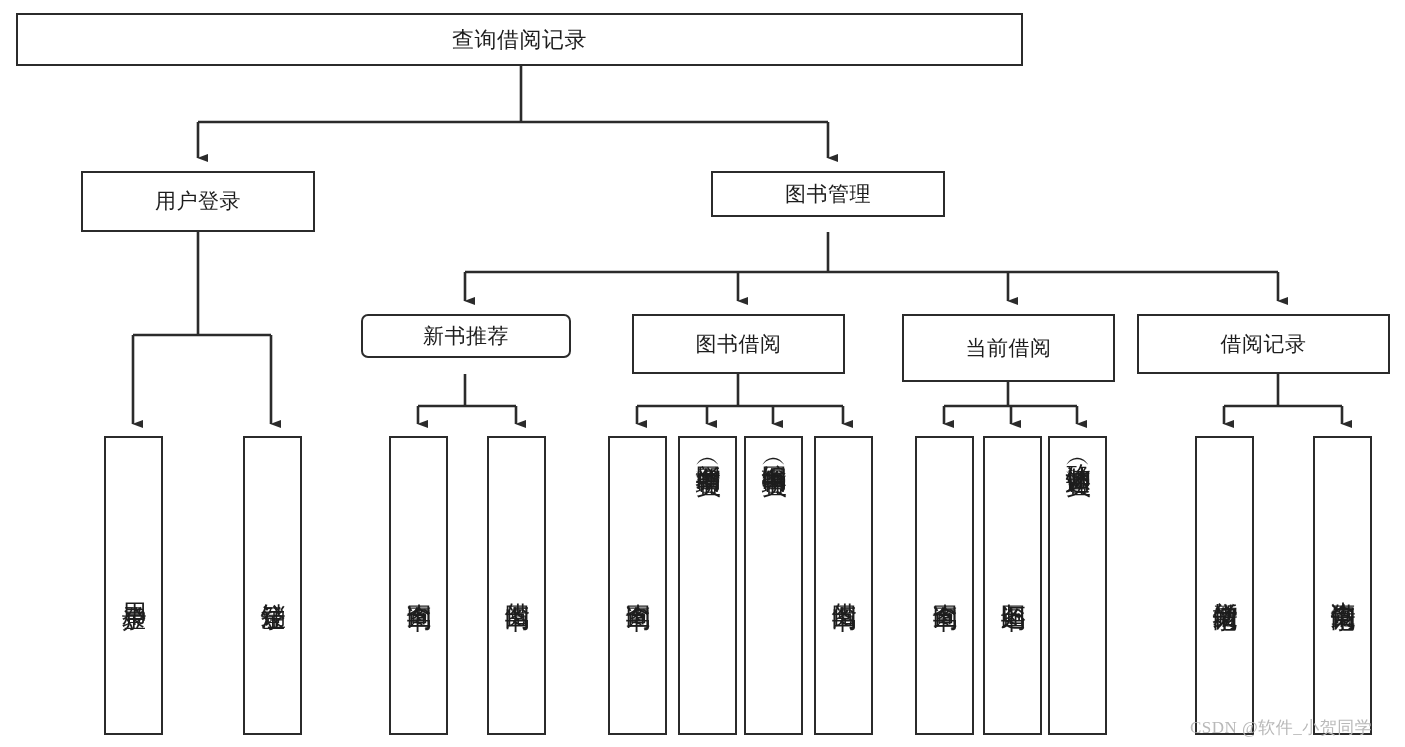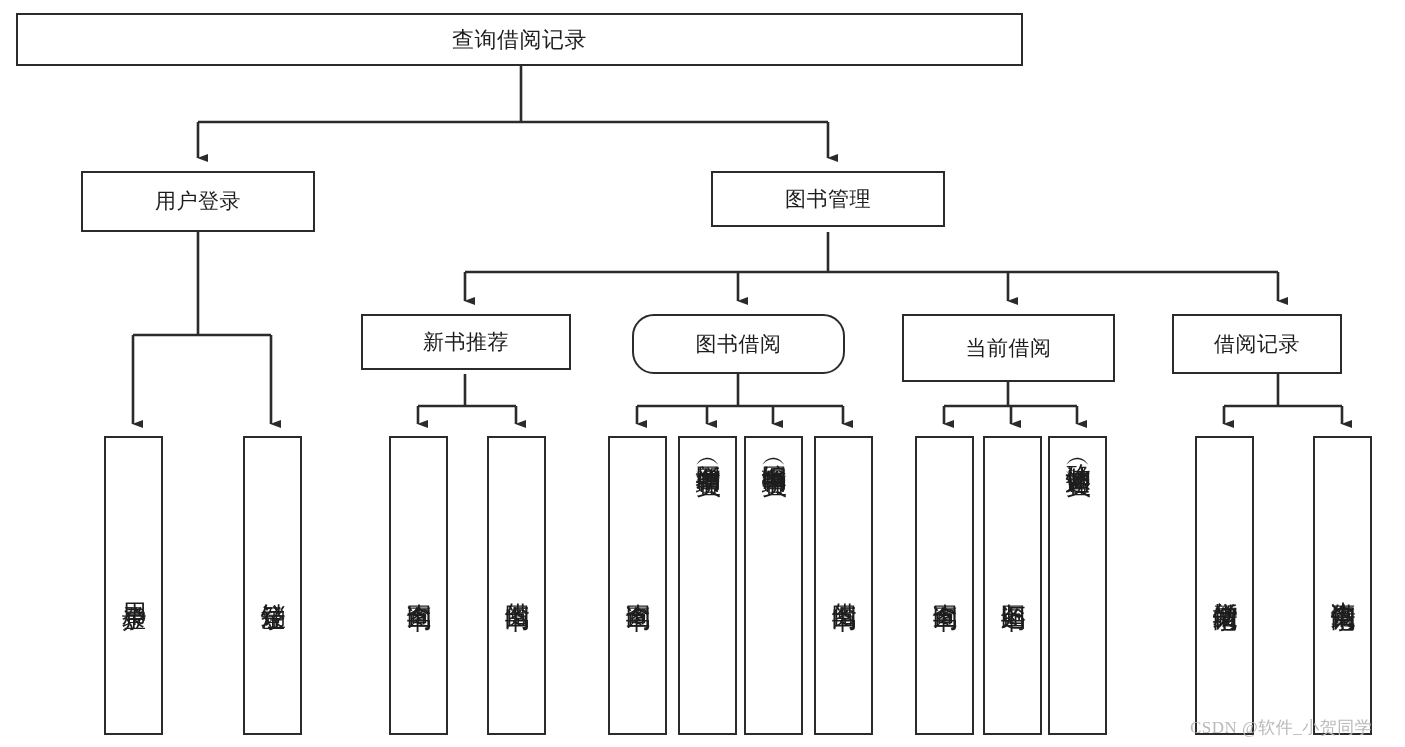--- a/index.html
+++ b/index.html
@@ -133,37 +133,37 @@
   </svg>
 
   <div class="node root horiz" style="left:16px; top:13px; width:1007px; height:53px;">
     <span class="node-label">查询借阅记录</span>
   </div>
 
   <div class="node horiz" style="left:81px; top:171px; width:234px; height:61px;">
     <span class="node-label">用户登录</span>
   </div>
 
-  <div class="node horiz" style="left:711px; top:171px; width:234px; height:56px;">
+  <div class="node horiz" style="left:711px; top:171px; width:234px; height:46px;">
     <span class="node-label">图书管理</span>
   </div>
 
-  <div class="node horiz" style="left:361px; top:314px; width:210px; height:56px;">
+  <div class="node horiz" style="left:361px; top:314px; width:210px; height:44px;border-radius:7px;">
     <span class="node-label">新书推荐</span>
   </div>
 
-  <div class="node horiz" style="left:632px; top:314px; width:213px; height:60px;border-radius:22px;">
+  <div class="node horiz" style="left:632px; top:314px; width:213px; height:60px;">
     <span class="node-label">图书借阅</span>
   </div>
 
   <div class="node horiz" style="left:902px; top:314px; width:213px; height:68px;">
     <span class="node-label">当前借阅</span>
   </div>
 
-  <div class="node horiz" style="left:1172px; top:314px; width:170px; height:60px;">
+  <div class="node horiz" style="left:1137px; top:314px; width:253px; height:60px;">
     <span class="node-label">借阅记录</span>
   </div>
 
   <div class="node vert" style="left:104px; top:436px; width:59px; height:299px;">
     <span class="node-label">用户登录</span>
   </div>
   <div class="node vert" style="left:243px; top:436px; width:59px; height:299px;">
     <span class="node-label">注销登录</span>
   </div>
 

